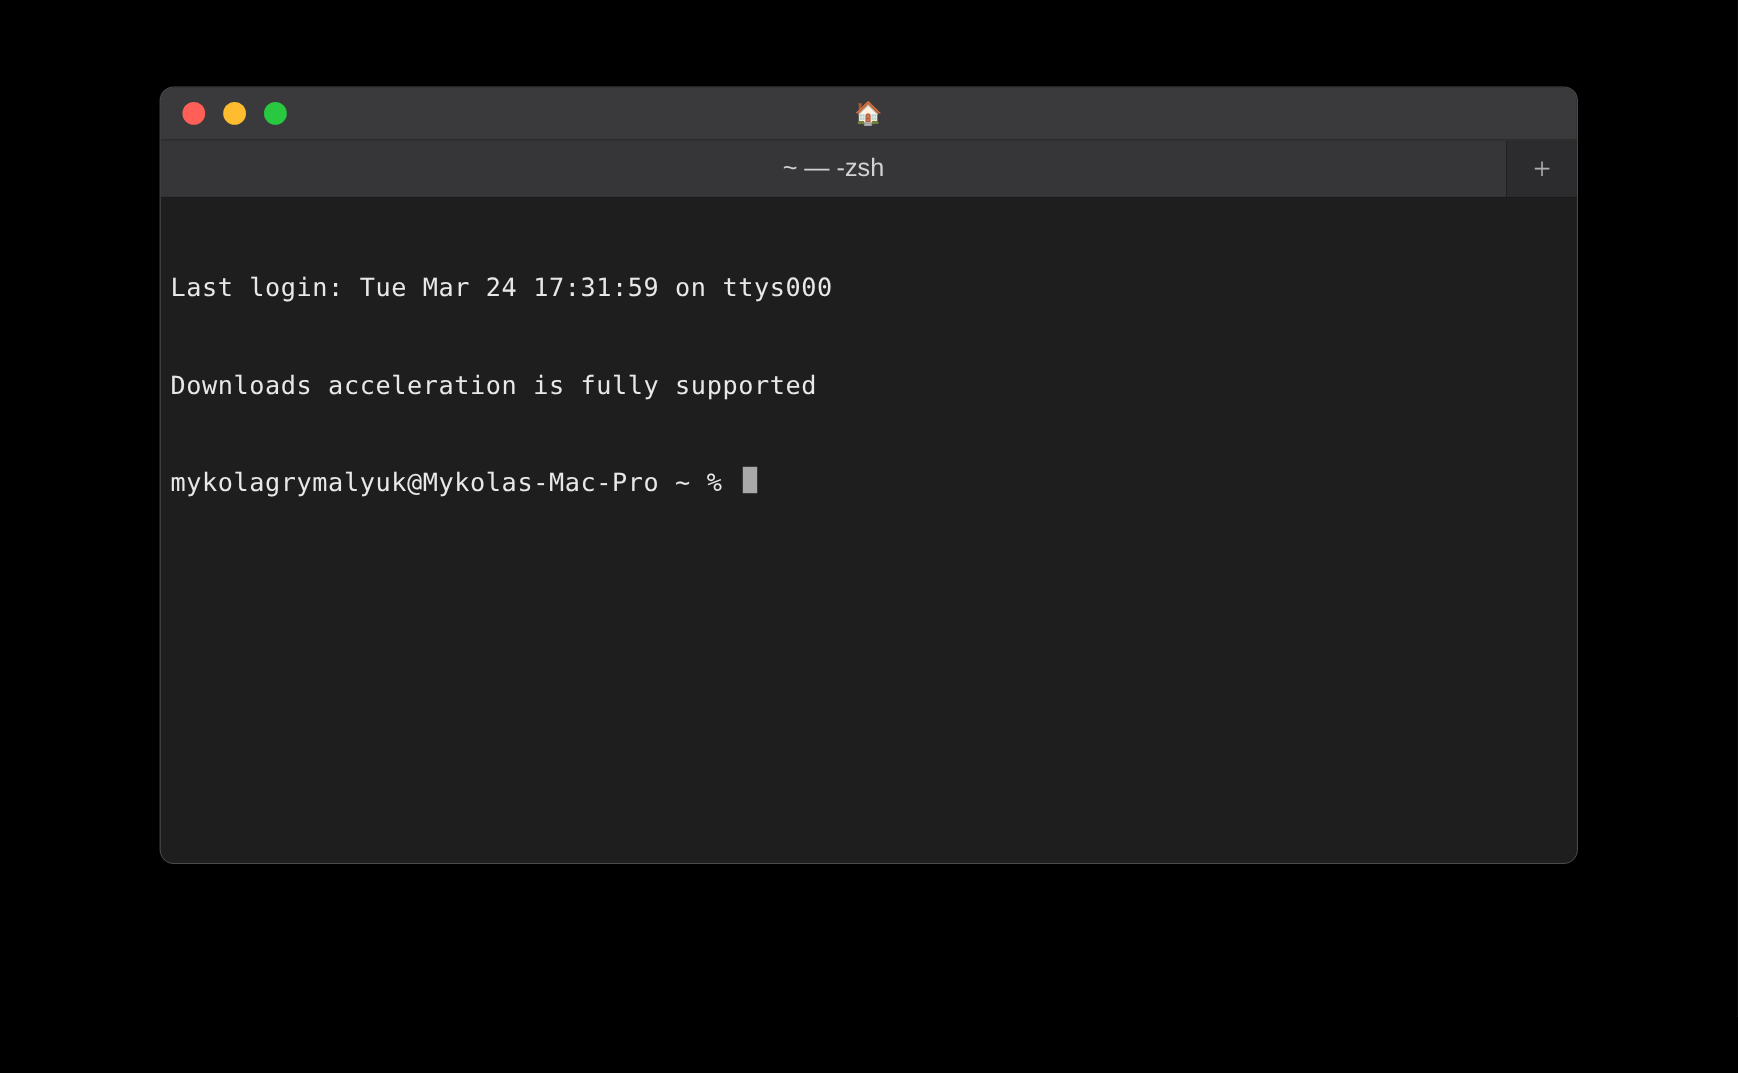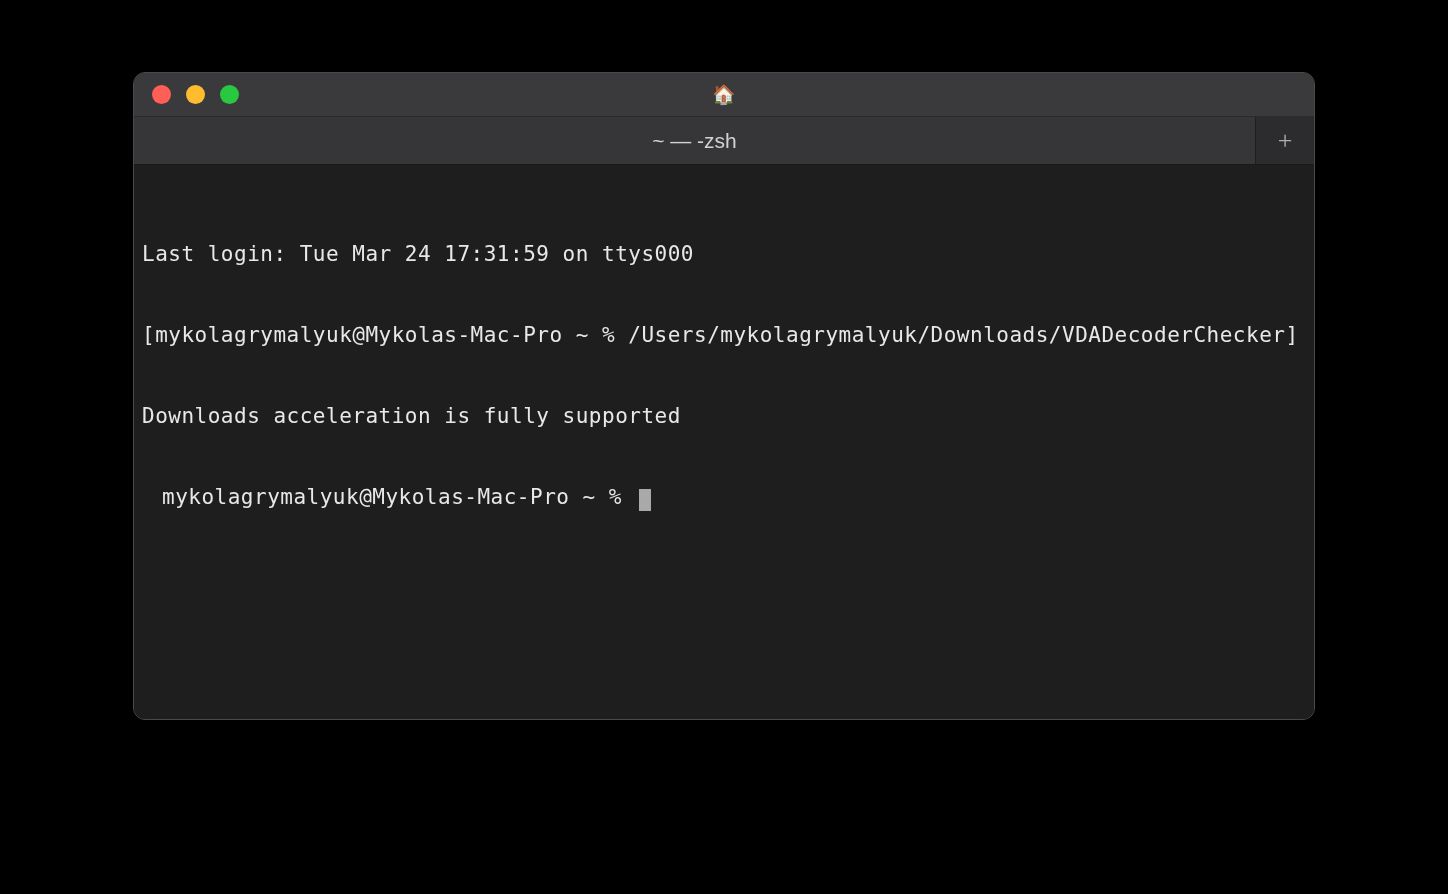--- a/index.html
+++ b/index.html
@@ -91,36 +91,35 @@
       justify-content: center;
       color: #aeaeae;
       font-size: 26px;
       font-weight: 300;
       cursor: pointer;
       background: #2c2c2e;
     }
     .terminal-body {
       flex: 1;
       background: #1e1e1e;
-      padding: 22px 8px;
+      padding: 8px 8px;
       font-family: "SF Mono", Menlo, Monaco, Consolas, monospace;
       font-size: 21px;
       line-height: 27px;
       color: #e8e8e8;
       white-space: pre;
       overflow: hidden;
       letter-spacing: 0.5px;
     }
     .term-line {
       display: block;
     }
     .prompt-line {
       display: flex;
-      align-items: flex-end;
-      margin-left: 20px;
+      align-items: flex-start;
     }
     .cursor {
       display: inline-block;
       width: 12px;
       height: 22px;
       background: #a9a9a9;
       margin-left: 4px;
       vertical-align: middle;
     }
   </style>
@@ -143,17 +142,16 @@
     <div class="tab">
       <span>~ — -zsh</span>
     </div>
     <div class="new-tab">
       <span>+</span>
     </div>
   </div>
 
   <div class="terminal-body">
     <span class="term-line">Last login: Tue Mar 24 17:31:59 on ttys000</span>
-    <span class="term-line">[mykolagrymalyuk@Mykolas-Mac-Pro ~ % /Users/mykolagrymalyuk/Downloads/VDADecoderChecker]</span>
     <span class="term-line">Downloads acceleration is fully supported</span>
     <span class="term-line prompt-line"><span>mykolagrymalyuk@Mykolas-Mac-Pro ~ % </span><span class="cursor"></span></span>
   </div>
 </div>
 
 </body></html>

